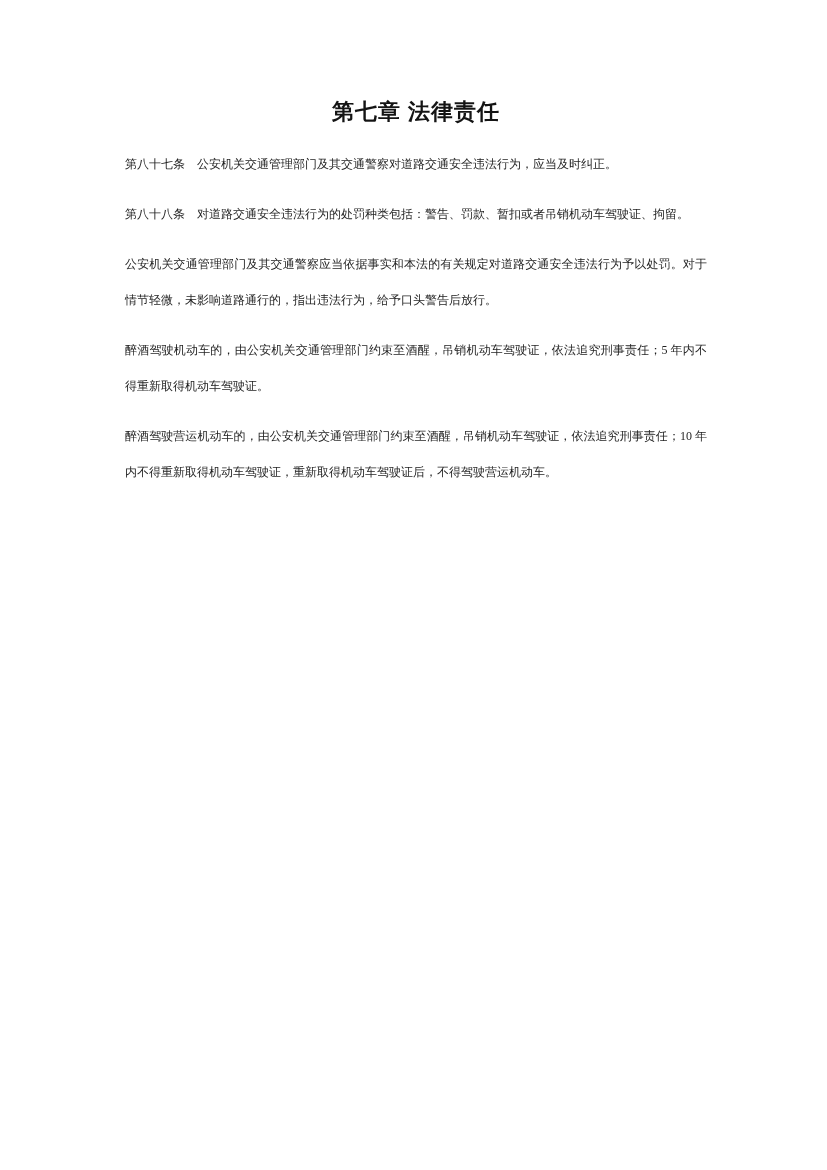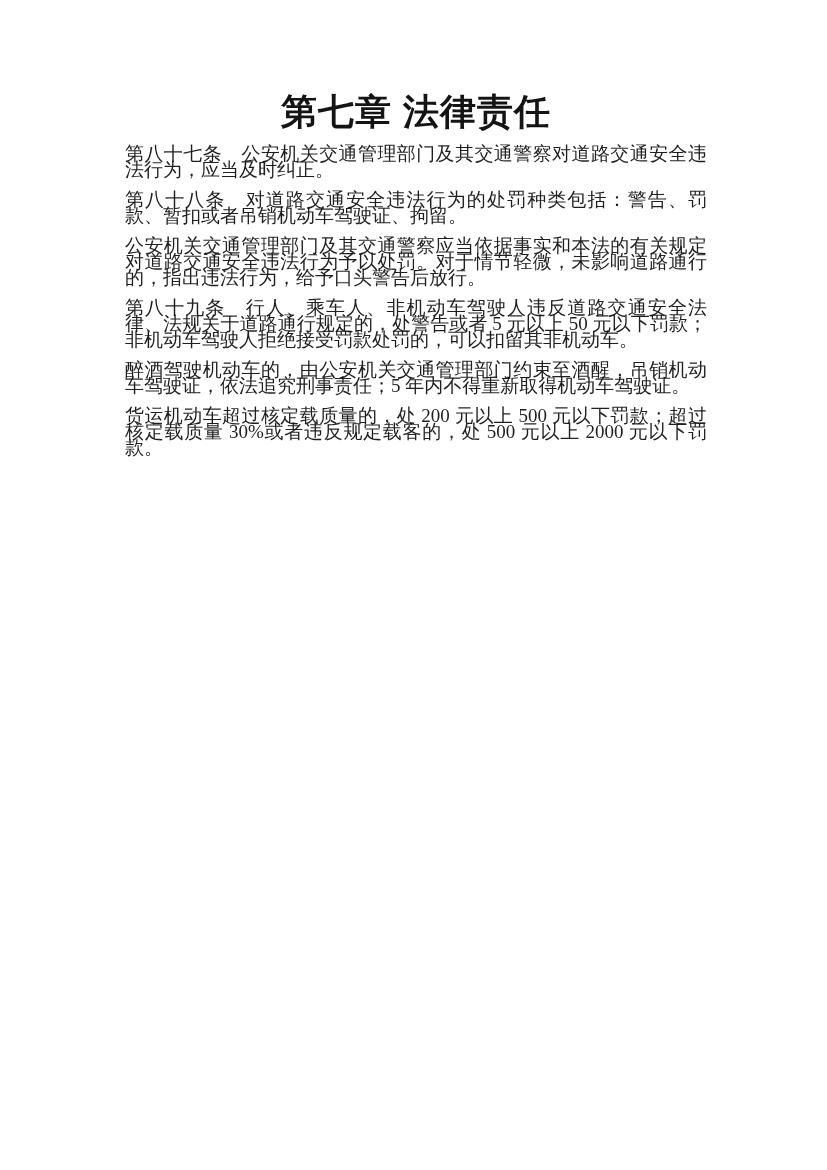--- a/index.html
+++ b/index.html
@@ -17,40 +17,39 @@
     width: 827px;
     height: 1170px;
     background: #ffffff;
     padding: 96px 120px 40px 125px;
     font-family: "Liberation Serif", "DejaVu Serif", serif;
     color: #1f1f1f;
   }
   .doc-title {
     font-family: "Liberation Sans", "DejaVu Sans", sans-serif;
     font-weight: bold;
-    font-size: 36px;
+    font-size: 22px;
     line-height: 31px;
     text-align: center;
     margin: 0 0 19px 0;
     color: #141414;
     letter-spacing: 1px;
   }
   .para {
-    font-size: 19px;
-    line-height: 16px;
+    font-size: 12px;
+    line-height: 36px;
     margin: 0 0 14px 0;
     text-align: justify;
     text-justify: inter-ideograph;
     word-break: break-all;
   }
 </style>
 </head>
 <body>
 
 <div class="page">
   <h1 class="doc-title">第七章 法律责任</h1>
   <p class="para">第八十七条　公安机关交通管理部门及其交通警察对道路交通安全违法行为，应当及时纠正。</p>
   <p class="para">第八十八条　对道路交通安全违法行为的处罚种类包括：警告、罚款、暂扣或者吊销机动车驾驶证、拘留。</p>
   <p class="para">公安机关交通管理部门及其交通警察应当依据事实和本法的有关规定对道路交通安全违法行为予以处罚。对于情节轻微，未影响道路通行的，指出违法行为，给予口头警告后放行。</p>
-  <p class="para">第八十九条　行人、乘车人、非机动车驾驶人违反道路交通安全法律、法规关于道路通行规定的，处警告或者 5 元以上 50 元以下罚款；非机动车驾驶人拒绝接受罚款处罚的，可以扣留其非机动车。</p>
   <p class="para">醉酒驾驶机动车的，由公安机关交通管理部门约束至酒醒，吊销机动车驾驶证，依法追究刑事责任；5 年内不得重新取得机动车驾驶证。</p>
-  <p class="para">货运机动车超过核定载质量的，处 200 元以上 500 元以下罚款；超过核定载质量 30%或者违反规定载客的，处 500 元以上 2000 元以下罚款。</p>
+  <p class="para">醉酒驾驶营运机动车的，由公安机关交通管理部门约束至酒醒，吊销机动车驾驶证，依法追究刑事责任；10 年内不得重新取得机动车驾驶证，重新取得机动车驾驶证后，不得驾驶营运机动车。</p>
 </div>
 
 </body></html>

